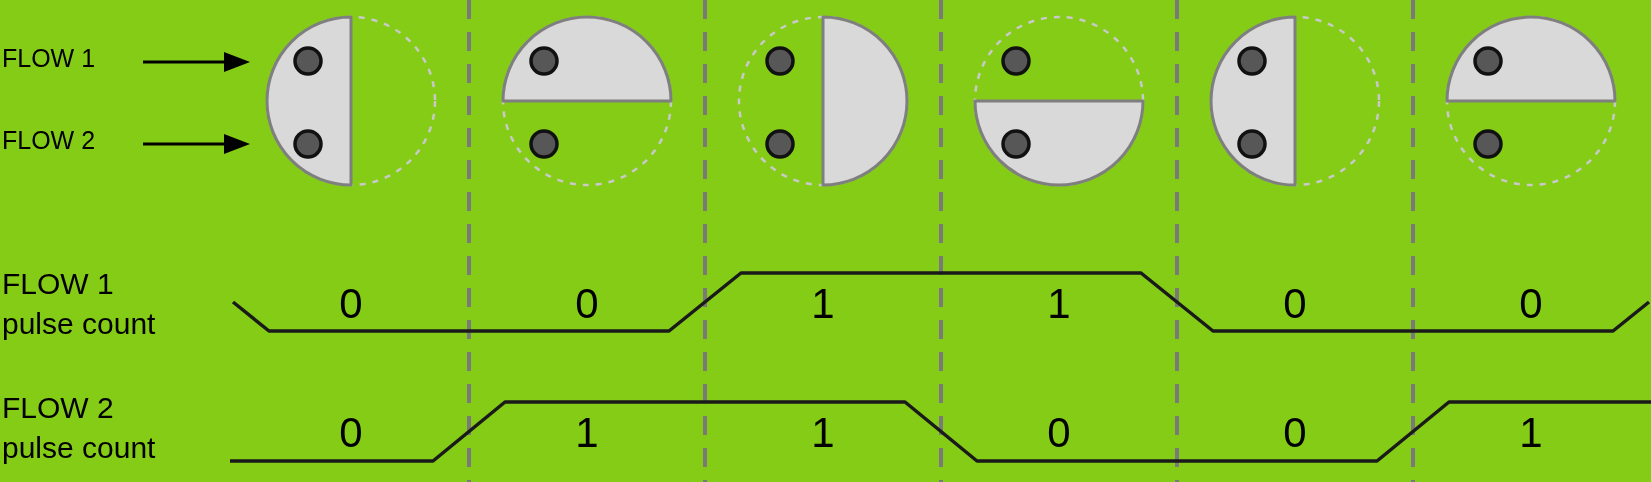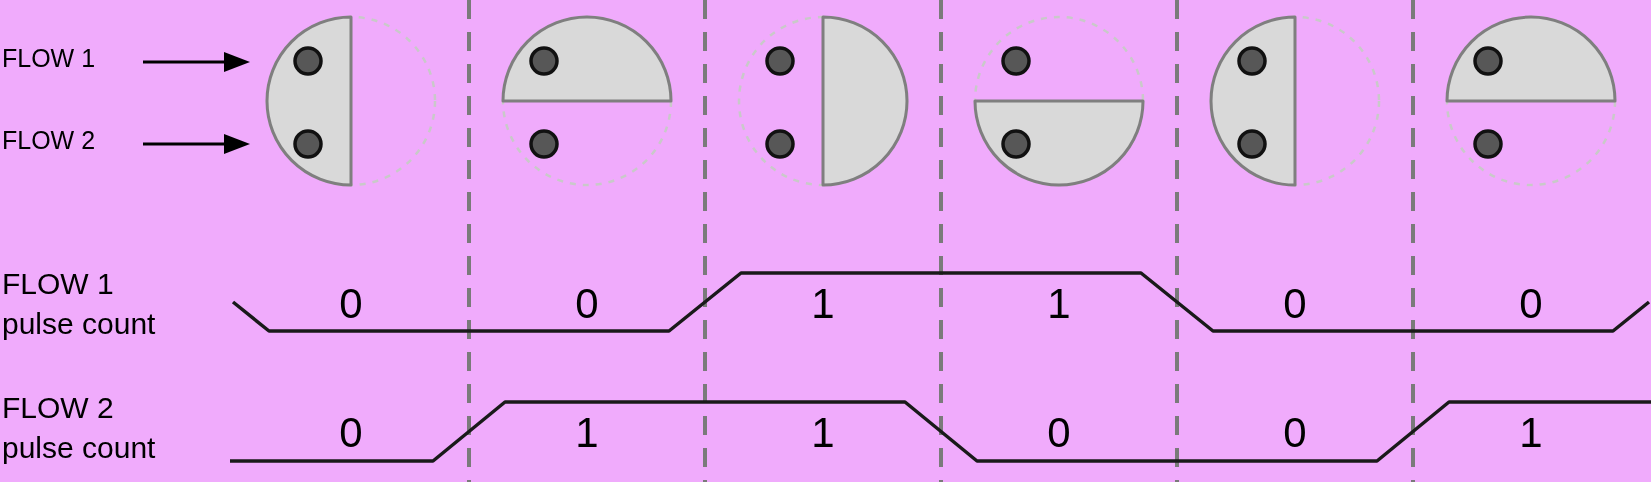--- a/index.html
+++ b/index.html
@@ -1,19 +1,19 @@
 <!DOCTYPE html>
 <html><head>
 <meta charset="utf-8">
 <style>
   html,body{margin:0;padding:0;background:#ffffff;}
   .stage{
     position:relative;
     width:1651px;height:482px;
-    background:#f0abfc;
+    background:#84cc16;
     font-family:"Liberation Sans",sans-serif;
     overflow:hidden;
   }
   svg{display:block;}
   svg text{fill:#000000;font-family:"Liberation Sans",sans-serif;}
   .sensor-label{font-size:25px;}
   .wave-label{font-size:30px;}
   .digit{font-size:42px;text-anchor:middle;}
   .phase-line{stroke:#7a7a7a;stroke-width:4;stroke-dasharray:19 13;fill:none;}
   .ghost{fill:none;stroke:#c9c9c9;stroke-width:2.5;stroke-dasharray:6 7;}

